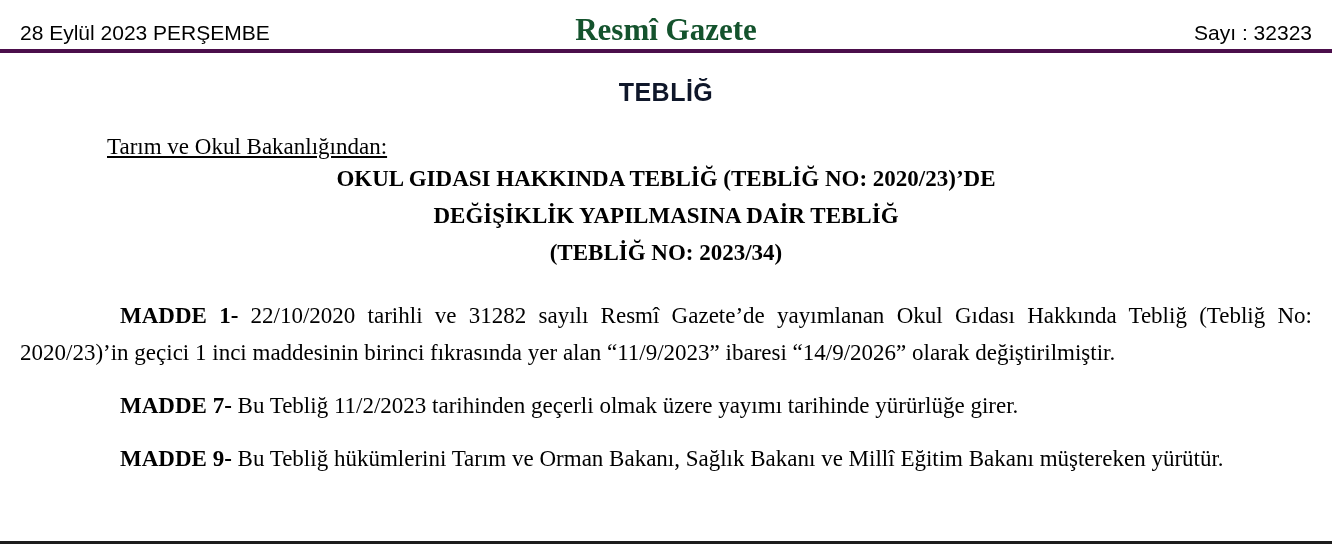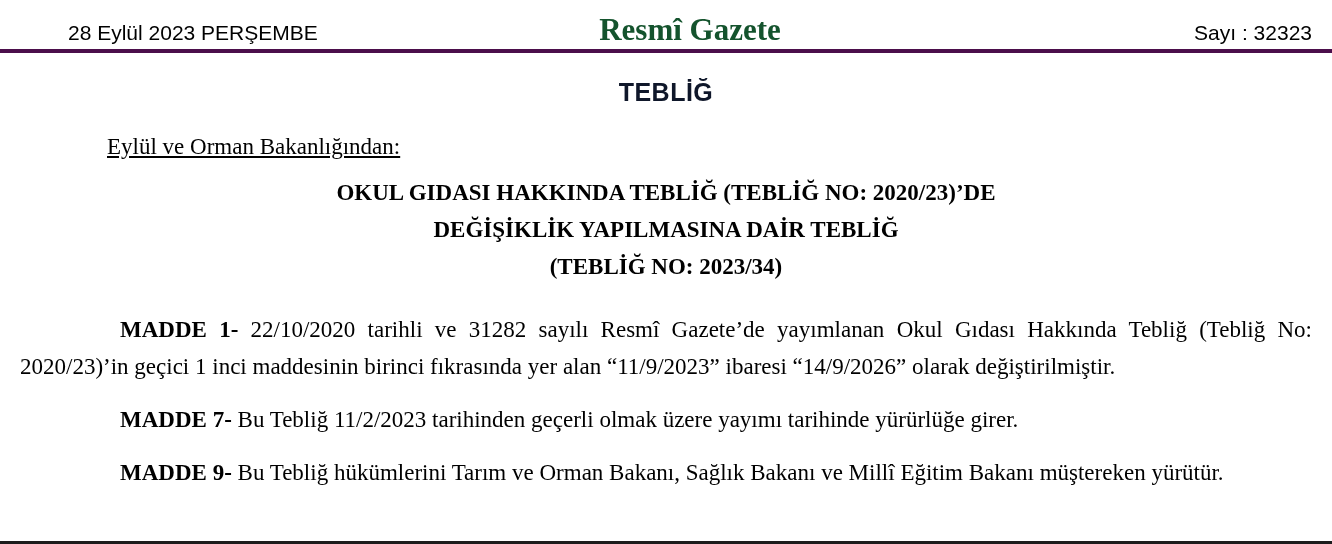--- a/index.html
+++ b/index.html
@@ -14,21 +14,20 @@
     overflow: hidden;
     font-family: "Liberation Serif", serif;
     color: #000000;
   }
   
   .masthead {
     display: grid;
     grid-template-columns: 1fr auto 1fr;
     align-items: baseline;
     padding: 14px 20px 4px 20px;
-    margin-left: 48px;
   }
   .masthead-date {
     font-family: "Liberation Sans", sans-serif;
     font-size: 21px;
     justify-self: start;
     white-space: nowrap;
   }
   .masthead-title {
     font-family: "Liberation Serif", serif;
     font-weight: bold;
@@ -67,21 +66,20 @@
     margin: 27px 0 0 103px;
     font-size: 23px;
     text-decoration: underline;
     display: inline-block;
   }
   .doc-title {
     text-align: center;
     font-weight: bold;
     font-size: 23px;
     line-height: 37px;
-    margin-top: 14px;
   }
   .articles {
     margin-top: 26px;
   }
   .article {
     font-size: 23px;
     line-height: 37px;
     text-align: justify;
     text-indent: 100px;
     margin: 16px;
@@ -106,21 +104,21 @@
   <div class="masthead-date">28 Eylül 2023 PERŞEMBE</div>
   <div class="masthead-title">Resmî Gazete</div>
   <div class="masthead-issue">Sayı : 32323</div>
 </header>
 <div class="masthead-rule"></div>
 
 <div class="section-heading">TEBLİĞ</div>
 
 <main class="doc">
   <div>
-    <span class="authority">Eylül ve Orman Bakanlığından:</span>
+    <span class="authority">Tarım ve Okul Bakanlığından:</span>
   </div>
 
   <div class="doc-title">
     <div>OKUL GIDASI HAKKINDA TEBLİĞ (TEBLİĞ NO: 2020/23)’DE</div>
     <div>DEĞİŞİKLİK YAPILMASINA DAİR TEBLİĞ</div>
     <div>(TEBLİĞ NO: 2023/34)</div>
   </div>
 
   <div class="articles">
     <p class="article"><span class="article-label">MADDE 1-</span><span> 22/10/2020 tarihli ve 31282 sayılı Resmî Gazete’de yayımlanan Okul Gıdası Hakkında Tebliğ (Tebliğ No: 2020/23)’in geçici 1 inci maddesinin birinci fıkrasında yer alan “11/9/2023” ibaresi “14/9/2026” olarak değiştirilmiştir.</span></p>

